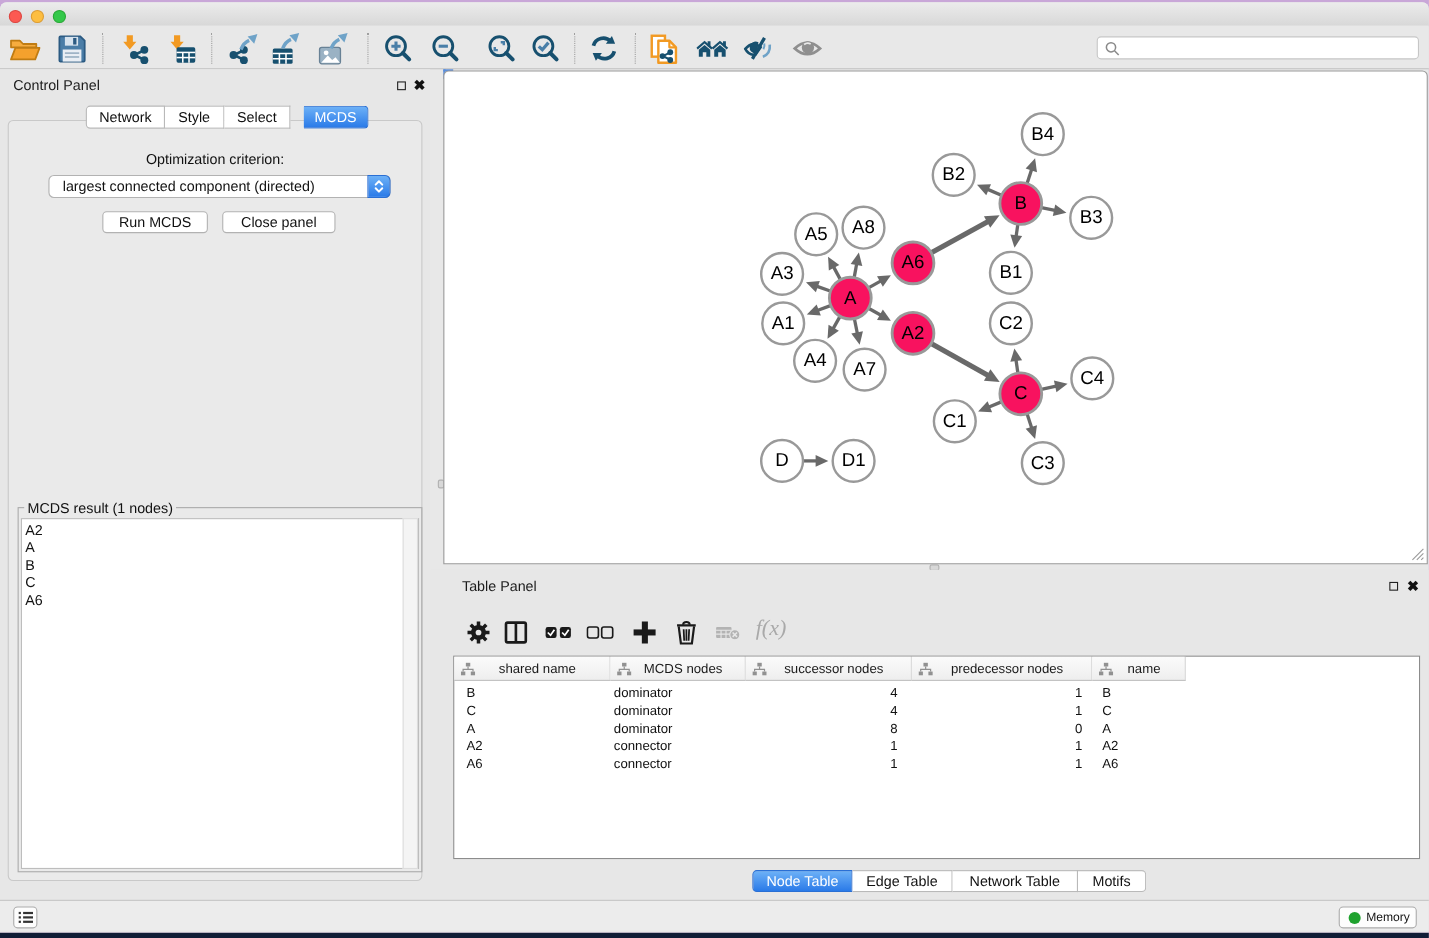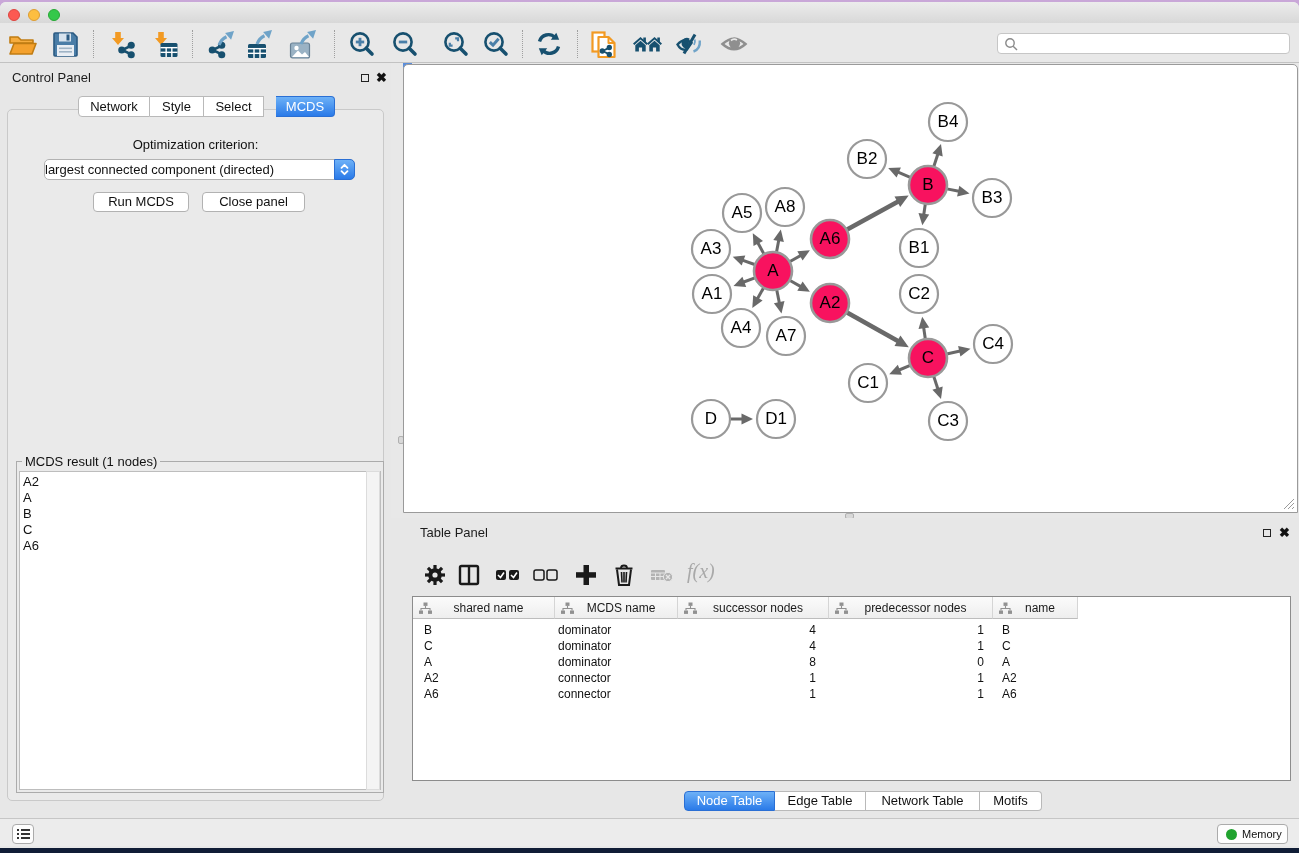--- a/index.html
+++ b/index.html
@@ -22,21 +22,21 @@
 #cpanel { position:absolute; left:0; top:63px; width:391px; height:755px; background:#e7e7e7; }
 .ptitle { font-size:13px; color:#1c1c1c; }
 .wbtn-sq { position:absolute; width:8px; height:8px; border:1.6px solid #222; }
 .wbtn-x { position:absolute; font-size:13px; font-weight:bold; color:#111; line-height:11px; }
 .tabs { position:absolute; display:flex; z-index:3; }
 .tab { font-size:13px; color:#111; background:#fff; border:1px solid #b9b9b9; border-left:none; padding:2px 0 0 0; text-align:center; height:21px; }
 .tab.first { border-left:1px solid #b9b9b9; border-radius:4px 0 0 4px; }
 .tab.last { border-radius:0 4px 4px 0; }
 .tab.sel { background:linear-gradient(#6db1f7,#2a7ae8); color:#fff; border-color:#2a6fd4;margin-left:12px; }
 #cpbox { position:absolute; left:7px; top:46px; width:377px; height:692px; border:1px solid #c9c9c9; border-radius:5px; background:#eaeaea; }
-#dropdown { position:absolute; left:44px; top:96px; width:311px; height:21px; background:#fff; border:1px solid #b2b2b2; border-radius:5px; font-size:13px; color:#111; line-height:19px; }
+#dropdown { position:absolute; left:44px; top:96px; width:311px; height:21px; background:#fff; border:1px solid #b2b2b2; border-radius:5px; font-size:13px; color:#111; line-height:19px; padding-left:12px; }
 #dropstep { position:absolute; left:334px; top:96px; width:21px; height:21px; border-radius:0 5px 5px 0; background:linear-gradient(#6db1f7,#2a7ae8); border:1px solid #2a6fd4; }
 .btn { position:absolute; height:20px; background:#fff; border:1px solid #b2b2b2; border-radius:4px; font-size:13px; color:#111; text-align:center; line-height:18px; }
 #groupbox { position:absolute; left:16px; top:398px; width:368px; height:332px; border:1px solid #ababab; }
 #grouptitle { position:absolute; left:22px; top:391px; background:#eaeaea; padding:0 3px; font-size:13px; color:#111; }
 #mcdslist { position:absolute; left:19px; top:408px; width:362px; height:319px; background:#fff; border:1px solid #bdbdbd; font-size:13px; color:#111; line-height:16px; padding:2px 0 0 3px; }
 #mcdssb { position:absolute; left:366px; top:408px; width:14px; height:319px; background:#f4f4f4; border:1px solid #dcdcdc; }
 
 #netwin { position:absolute; left:403px; top:64px; width:895px; height:449px; background:#fff; border:1px solid #9a9a9a; border-radius:5px 5px 0 0; }
 #nettitle { position:absolute; left:0; top:0; width:100%; height:21px; background:linear-gradient(#f0f0f0,#d6d6d6); border-bottom:1px solid #aaa; border-radius:5px 5px 0 0; }
 #nettitle .tl { top:5px; }
@@ -371,21 +371,21 @@
         </g>
         <path d="M6.5 4 L6.5 6.5 M2 8.5 L2 6.5 L11 6.5 L11 8.5" fill="none" stroke="#919191" stroke-width="1.1"></path>
       </svg><span style="padding-left:10px;">shared name</span></div>
     <div class="th" style="left:142px;width:123px;"><svg style="position:absolute;left:6px;top:5px;" width="13" height="13" viewBox="0 0 13 13">
         <g fill="#919191">
           <rect x="4.5" y="0.5" width="4" height="3.4"></rect>
           <rect x="0" y="8.5" width="4" height="3.4"></rect>
           <rect x="9" y="8.5" width="4" height="3.4"></rect>
         </g>
         <path d="M6.5 4 L6.5 6.5 M2 8.5 L2 6.5 L11 6.5 L11 8.5" fill="none" stroke="#919191" stroke-width="1.1"></path>
-      </svg><span style="padding-left:10px;">MCDS name</span></div>
+      </svg><span style="padding-left:10px;">MCDS nodes</span></div>
     <div class="th" style="left:265px;width:151px;"><svg style="position:absolute;left:6px;top:5px;" width="13" height="13" viewBox="0 0 13 13">
         <g fill="#919191">
           <rect x="4.5" y="0.5" width="4" height="3.4"></rect>
           <rect x="0" y="8.5" width="4" height="3.4"></rect>
           <rect x="9" y="8.5" width="4" height="3.4"></rect>
         </g>
         <path d="M6.5 4 L6.5 6.5 M2 8.5 L2 6.5 L11 6.5 L11 8.5" fill="none" stroke="#919191" stroke-width="1.1"></path>
       </svg><span style="padding-left:10px;">successor nodes</span></div>
     <div class="th" style="left:416px;width:164px;"><svg style="position:absolute;left:6px;top:5px;" width="13" height="13" viewBox="0 0 13 13">
         <g fill="#919191">

